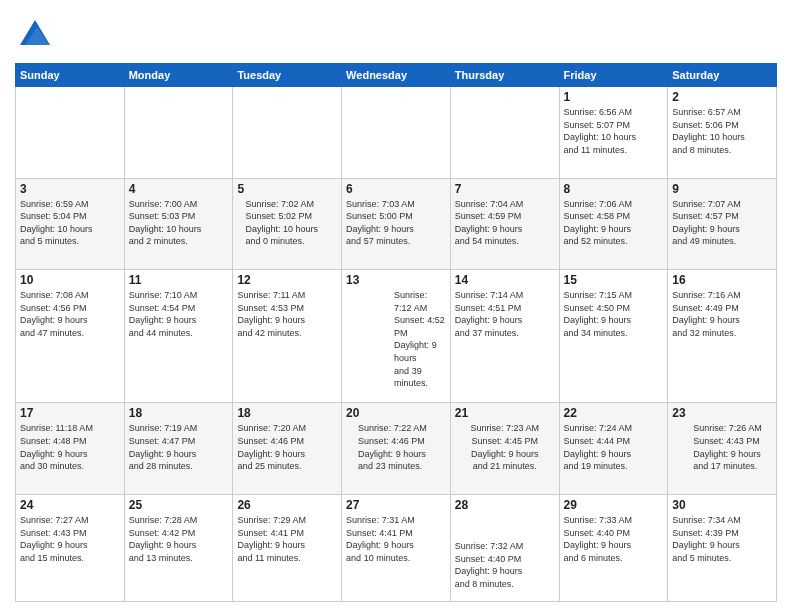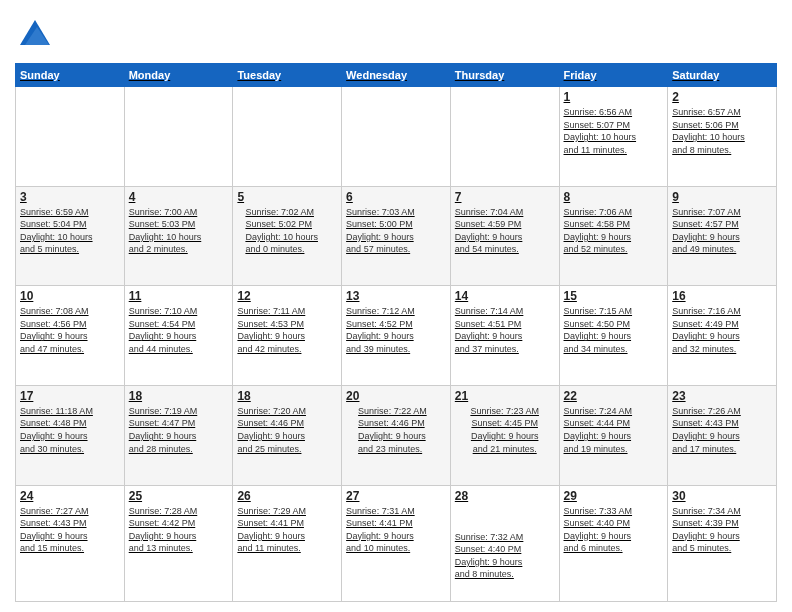--- a/index.html
+++ b/index.html
@@ -9,21 +9,20 @@
       width: 792px;
       height: 612px;
       overflow: hidden;
     }
     .page {
       width: 792px;
       height: 612px;
       padding: 15px 15px 10px 15px;
       display: flex;
       flex-direction: column;
-      text-decoration: underline;
     }
     .header {
       display: flex;
       justify-content: space-between;
       align-items: flex-start;
       margin-bottom: 8px;
     }
     .title-section {
       text-align: right;
     }
@@ -227,21 +226,21 @@
           </td>
           <td>
             <span class="day-number">12</span>
             <div class="day-info" style="white-space: pre-line;">Sunrise: 7:11 AM
 Sunset: 4:53 PM
 Daylight: 9 hours
 and 42 minutes.</div>
           </td>
           <td>
             <span class="day-number">13</span>
-            <div class="day-info" style="white-space: pre-line;">Sunrise: 7:12 AM
+            <div class="day-info" style="white-space: pre-line; margin-left: 48px;">Sunrise: 7:12 AM
 Sunset: 4:52 PM
 Daylight: 9 hours
 and 39 minutes.</div>
           </td>
           <td>
             <span class="day-number">14</span>
             <div class="day-info" style="white-space: pre-line;">Sunrise: 7:14 AM
 Sunset: 4:51 PM
 Daylight: 9 hours
 and 37 minutes.</div>
@@ -299,21 +298,21 @@
           </td>
           <td>
             <span class="day-number">22</span>
             <div class="day-info" style="white-space: pre-line;">Sunrise: 7:24 AM
 Sunset: 4:44 PM
 Daylight: 9 hours
 and 19 minutes.</div>
           </td>
           <td>
             <span class="day-number">23</span>
-            <div class="day-info" style="white-space: pre-line;">Sunrise: 7:26 AM
+            <div class="day-info" style="white-space: pre-line; margin-left: 21px;">Sunrise: 7:26 AM
 Sunset: 4:43 PM
 Daylight: 9 hours
 and 17 minutes.</div>
           </td>
         </tr>
         <tr>
           <td>
             <span class="day-number">24</span>
             <div class="day-info" style="white-space: pre-line;">Sunrise: 7:27 AM
 Sunset: 4:43 PM

